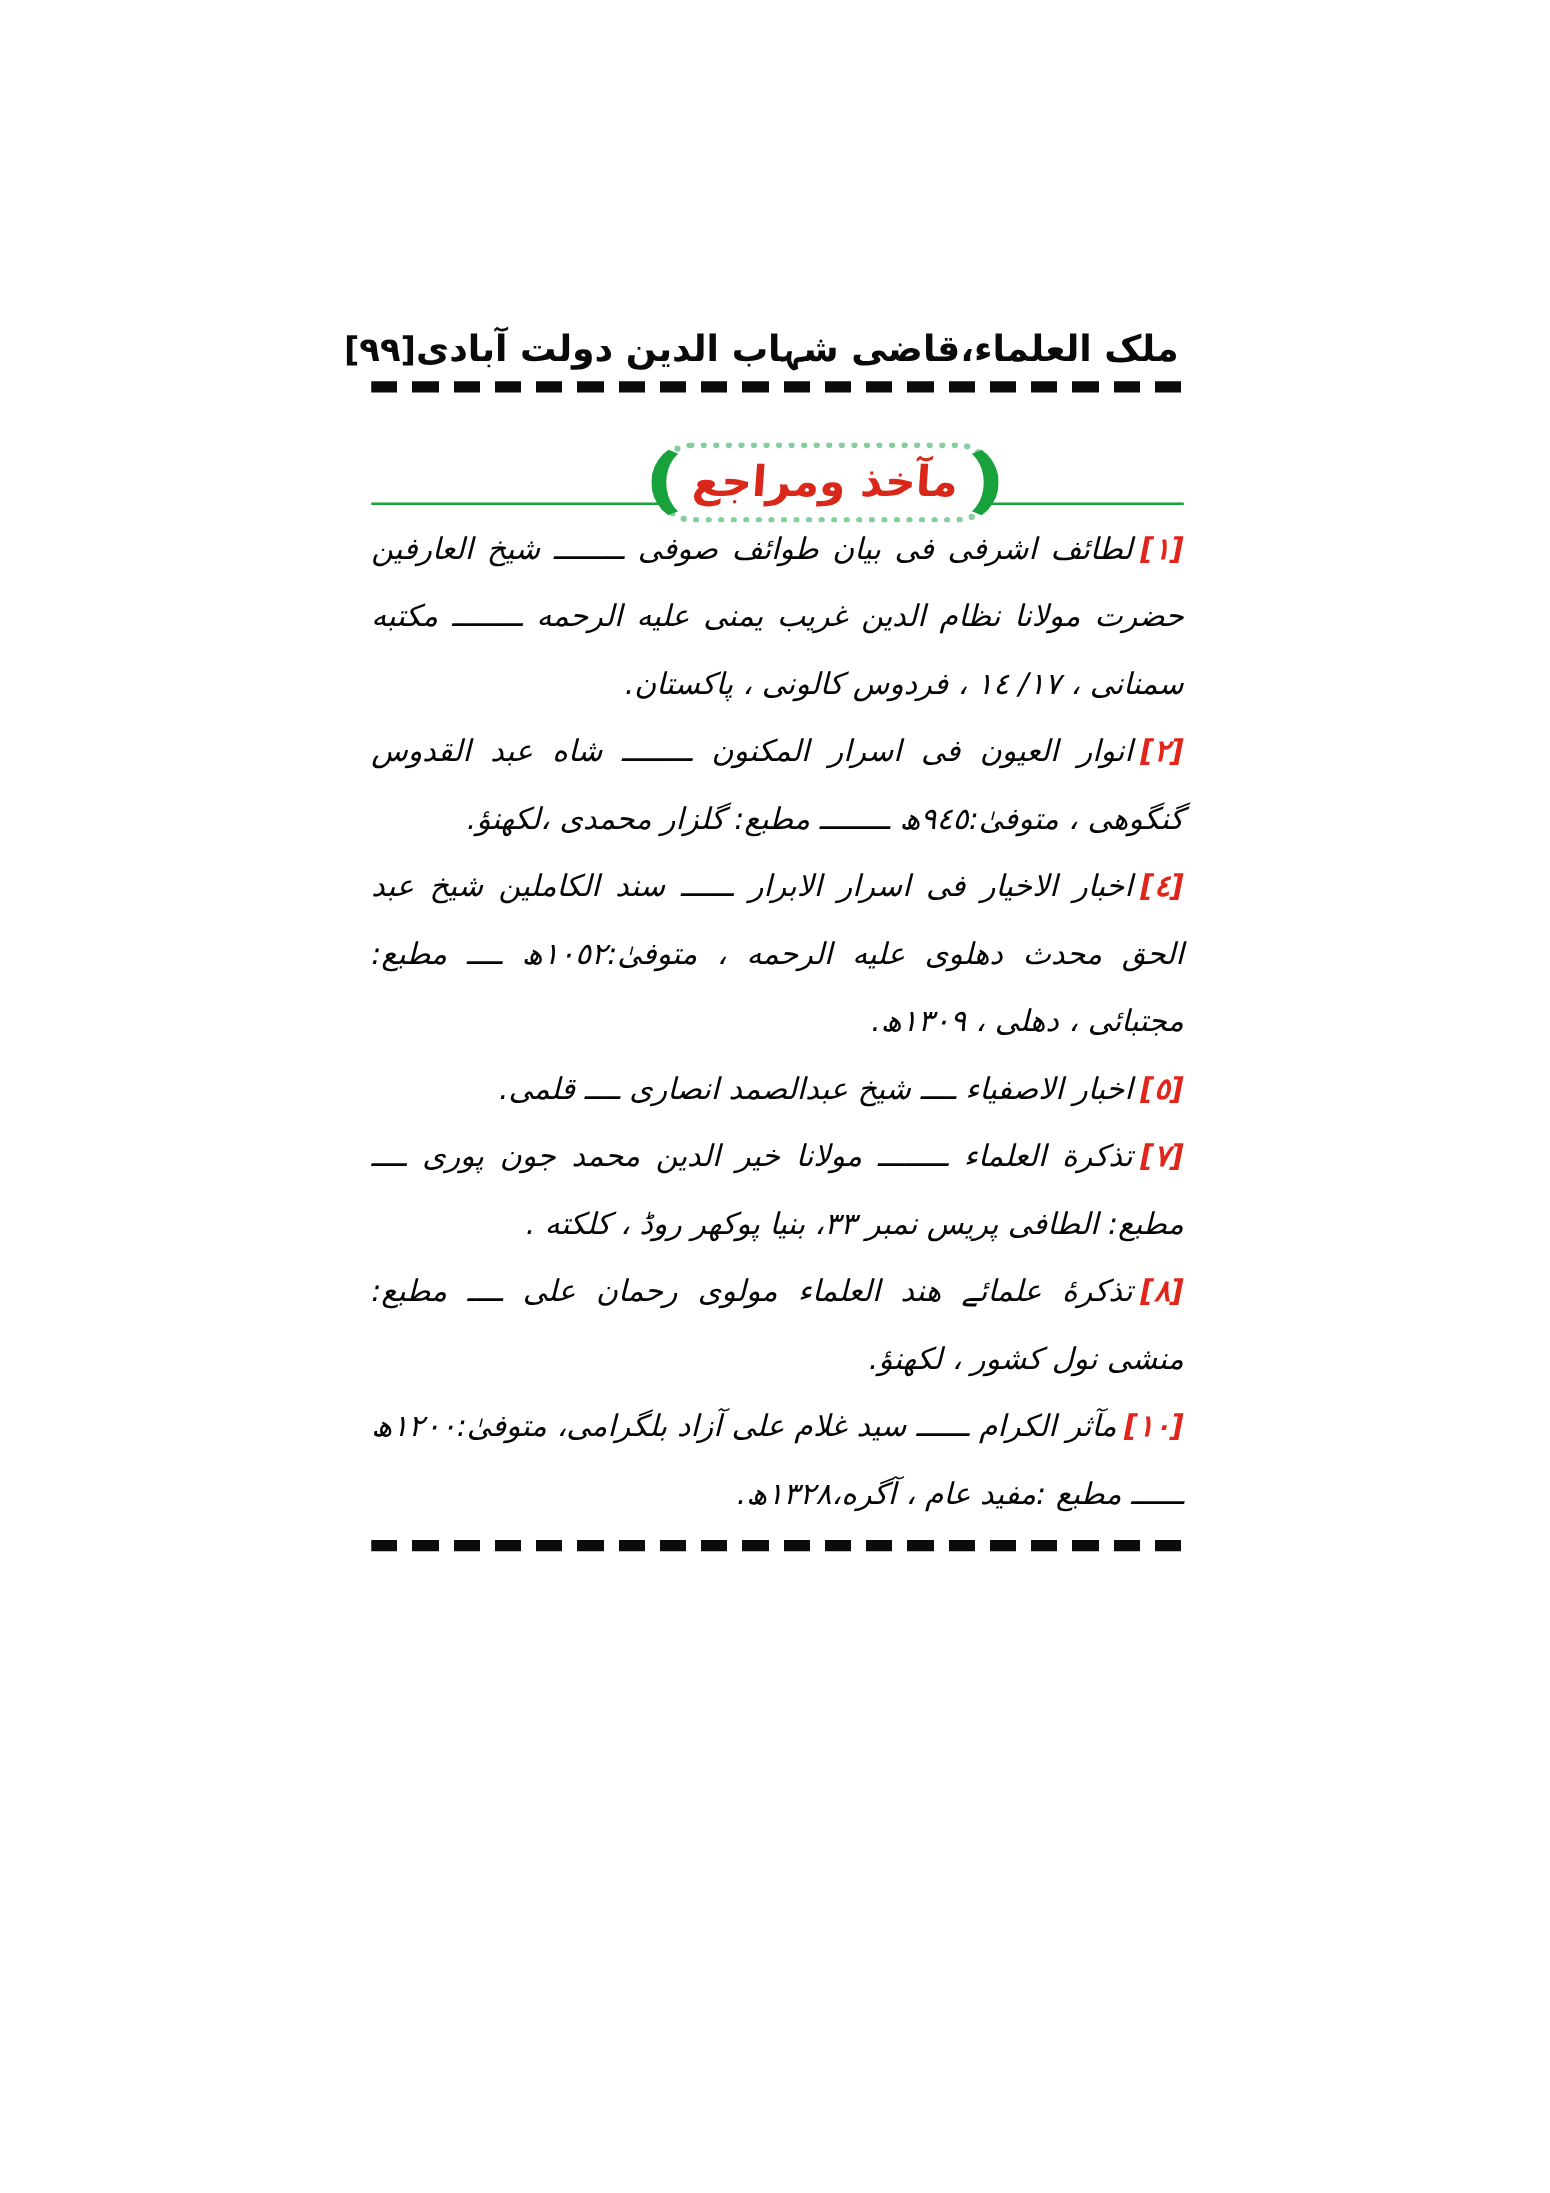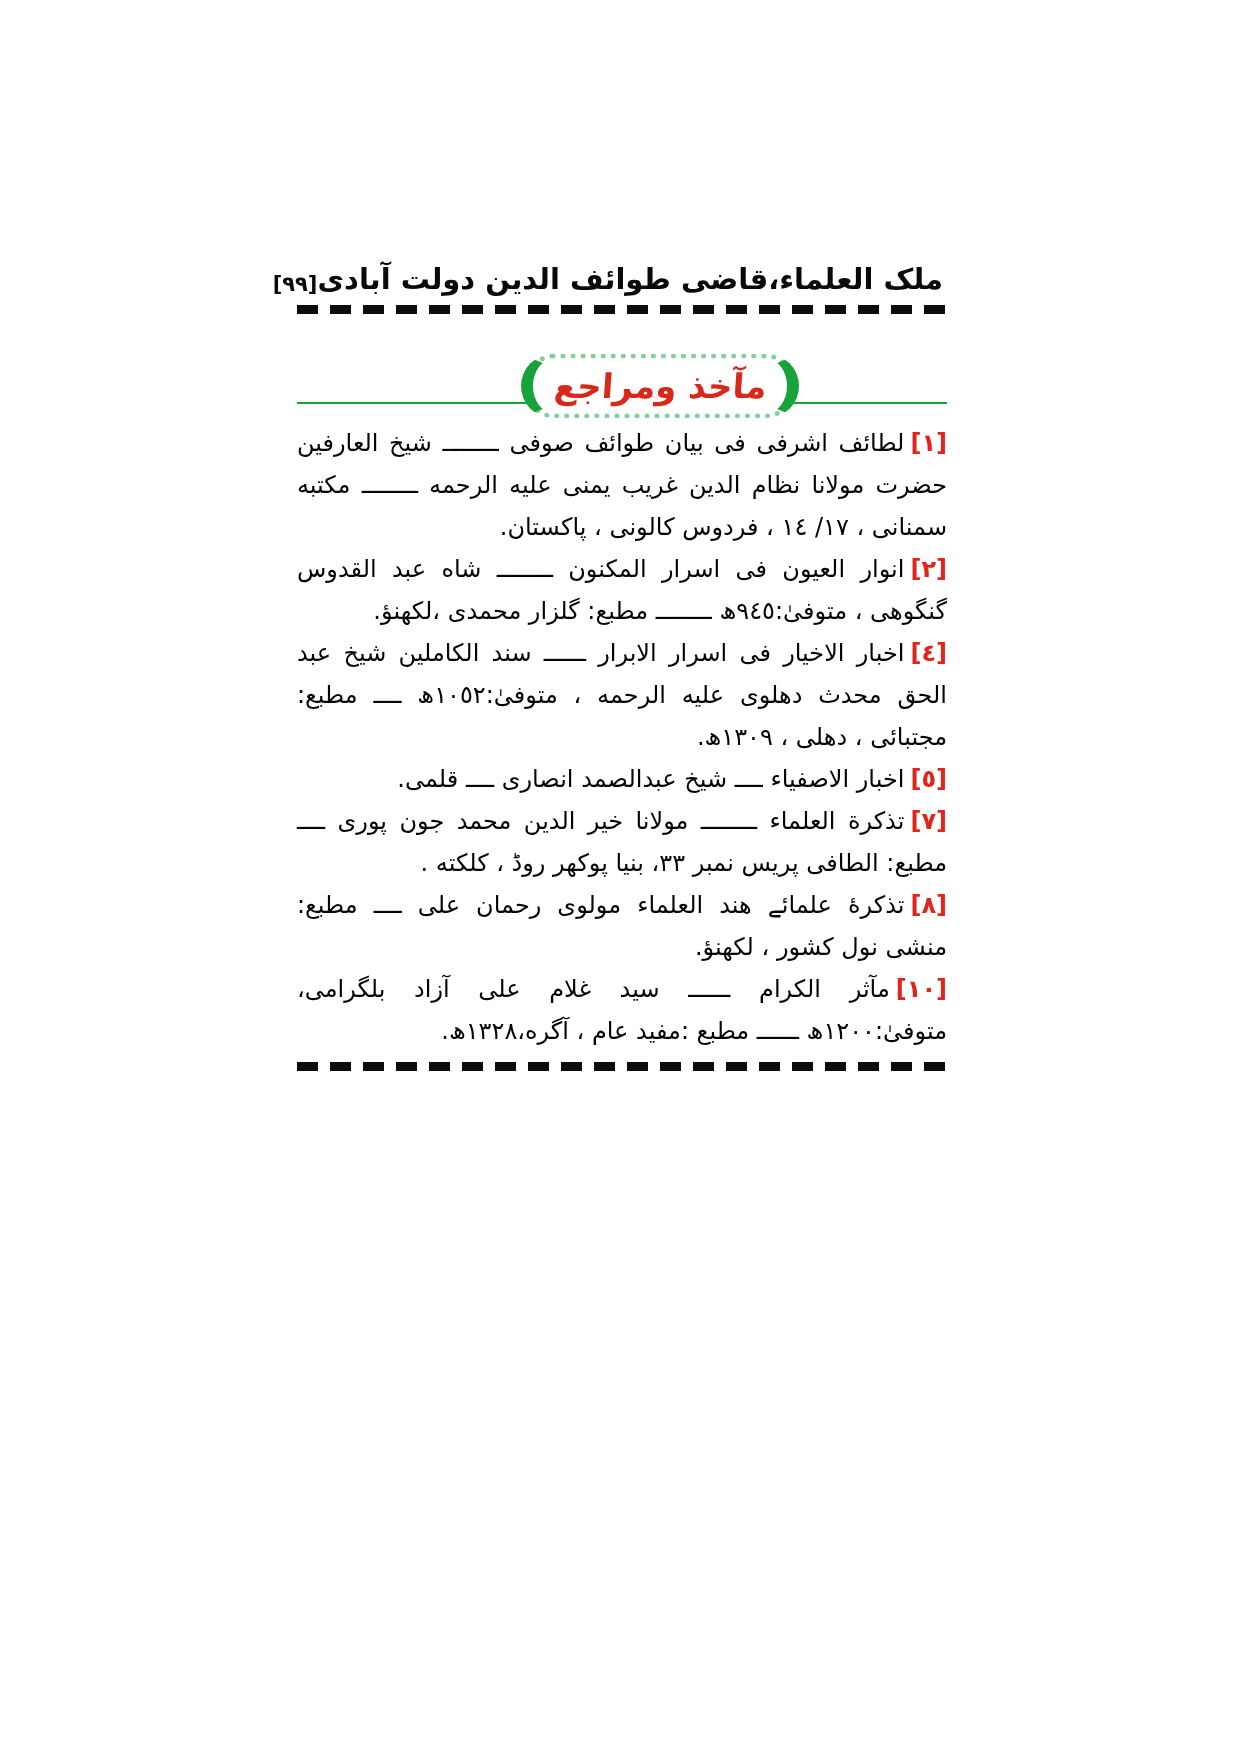--- a/index.html
+++ b/index.html
@@ -34,21 +34,21 @@
     padding: 0 4px;
   }
   .book-title {
     font-size: 29px;
     font-weight: bold;
     color: #0a0a0a;
     white-space: nowrap;
     letter-spacing: -0.5px;
   }
   .page-number {
-    font-size: 21px;
+    font-size: 27px;
     font-weight: bold;
     color: #0a0a0a;
     direction: ltr;
   }
   .dashed-rule {
     height: 9px;
     margin-top: 9px;
     background: repeating-linear-gradient(to right, #0c0c0c 0 21px, transparent 21px 33px);
   }
   
@@ -84,26 +84,26 @@
   }
   .ornament-title {
     color: #d9281a;
     font-size: 34px;
     font-weight: bold;
     transform: skewX(-4deg);
     white-space: nowrap;
   }
   
   .refs {
-    margin-top: 10px;
     direction: rtl;
     text-align: justify;
     font-size: 24px;
-    line-height: 42px;
+    line-height: 54px;
     color: #050505;
+    font-style: italic;
   }
   .entry {
     margin: 0;
     padding: 0;
   }
   .entry .num {
     color: #e1251b;
     font-weight: bold;
     padding-left: 6px;
   }
@@ -111,21 +111,21 @@
     margin-top: 10px;
   }
 </style>
 </head>
 <body>
 
 <div class="page">
   <div class="content">
 
     <div class="header-row">
-      <div class="book-title">ملک العلماء،قاضی طوائف الدین دولت آبادی</div>
+      <div class="book-title">ملک العلماء،قاضی شہاب الدین دولت آبادی</div>
       <div class="page-number">[۹۹]</div>
     </div>
 
     <div class="dashed-rule"></div>
 
     <div class="ornament-section">
       <div class="green-rule"></div>
       <div class="ornament">
         <span class="ornament-title">مآخذ ومراجع</span>
       </div>

